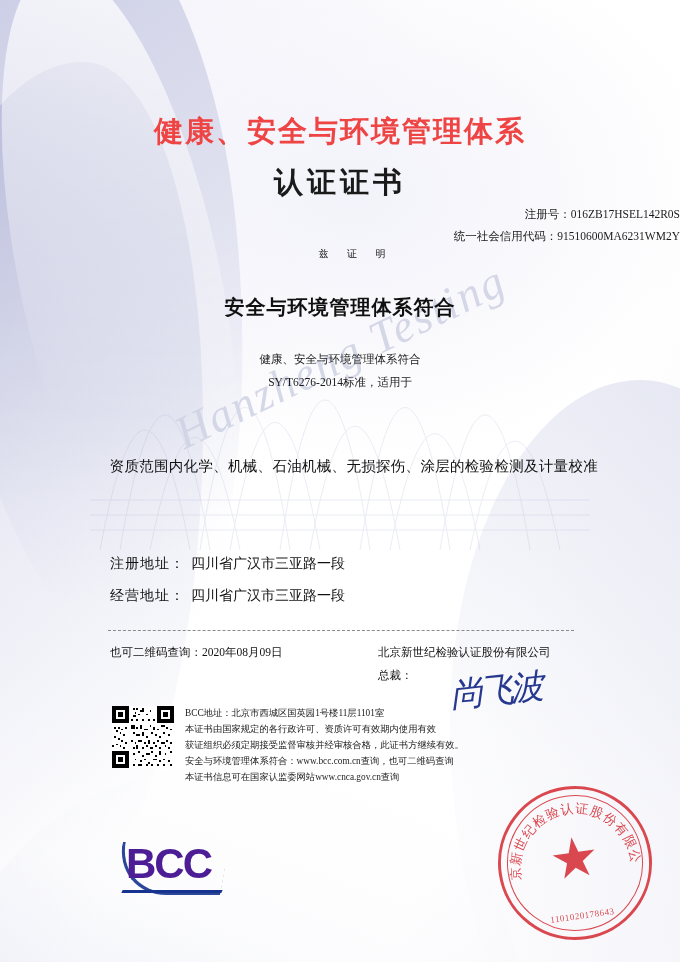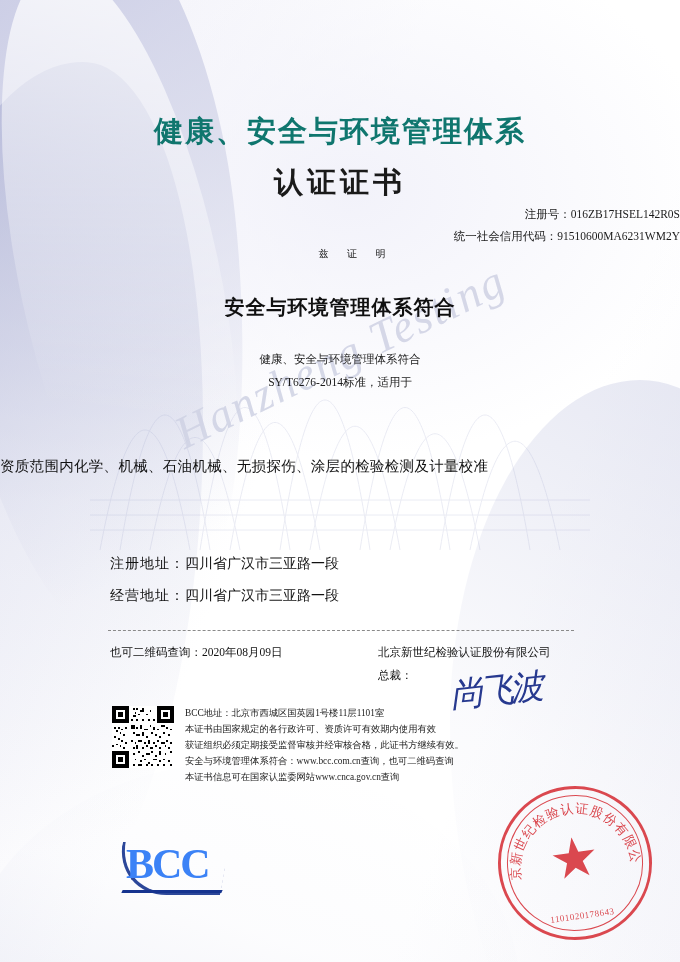--- a/index.html
+++ b/index.html
@@ -111,21 +111,21 @@
   .title-block {
     position: absolute;
     top: 112px;
     left: 0;
     width: 680px;
     text-align: center;
   }
   .title-line1 {
     font-size: 29px;
     letter-spacing: 2px;
-    color: #0f766e;
+    color: #ef4444;
     font-weight: bold;
     font-family: "Liberation Serif", serif;
   }
   .title-line2 {
     margin-top: 11px;
     font-size: 29px;
     letter-spacing: 4px;
     color: #1a1a1a;
     font-weight: bold;
     font-family: Liberation Sans, sans-serif;
@@ -177,37 +177,38 @@
     font-size: 11.5px;
     color: #1b1b1b;
     line-height: 2.0;
   }
 
   .scope {
     position: absolute;
     top: 457px;
     left: 0;
     width: 554px;
-    text-align: left;
+    text-align: right;
     font-size: 14.5px;
     color: #111;
     letter-spacing: .3px;
+    padding-left: 44px;
   }
 
   .addresses {
     position: absolute;
     top: 548px;
     left: 110px;
     font-size: 14px;
     color: #111;
     line-height: 2.3;
   }
   .addr-row { white-space: nowrap; }
   .addr-label { letter-spacing: 1px; }
-  .addr-value { margin-left: 0; }
+  .addr-value { margin-left: 6px; }
 
   .divider {
     position: absolute;
     left: 108px;
     top: 630px;
     width: 466px;
     border-top: 1px dashed #8a8a8a;
   }
 
   .dates {
@@ -259,23 +260,23 @@
     font-size: 9.3px;
     color: #1a1a1a;
     line-height: 1.72;
   }
   .logo-text {
     position: absolute;
     left: 126px;
     top: 840px;
     font-size: 42px;
     font-weight: bold;
-    color: #3b82f6;
+    color: #4c1d95;
     letter-spacing: -2px;
-    font-family: Liberation Serif, serif;
+    font-family: Liberation Sans, sans-serif;
   }
   .logo-swoosh {
     position: absolute;
     left: 118px;
     top: 842px;
     width: 104px;
     height: 50px;
     border-left: 3px solid #16348f;
     border-bottom: 3px solid #16348f;
     border-radius: 0 0 0 60px;

